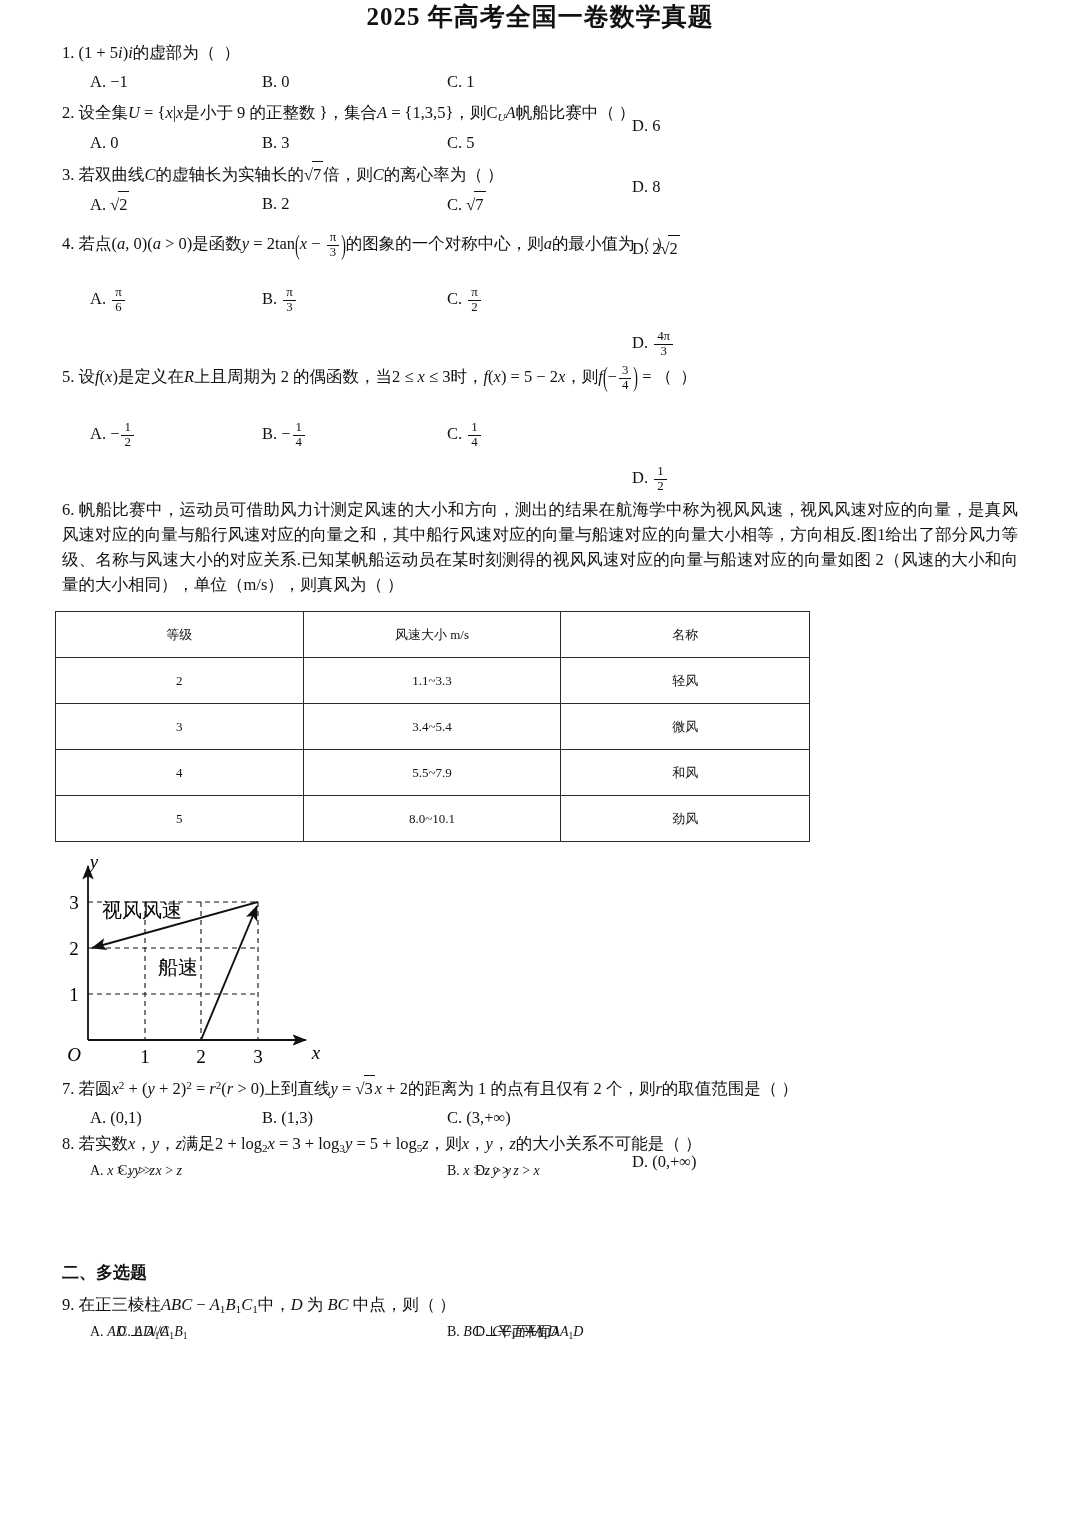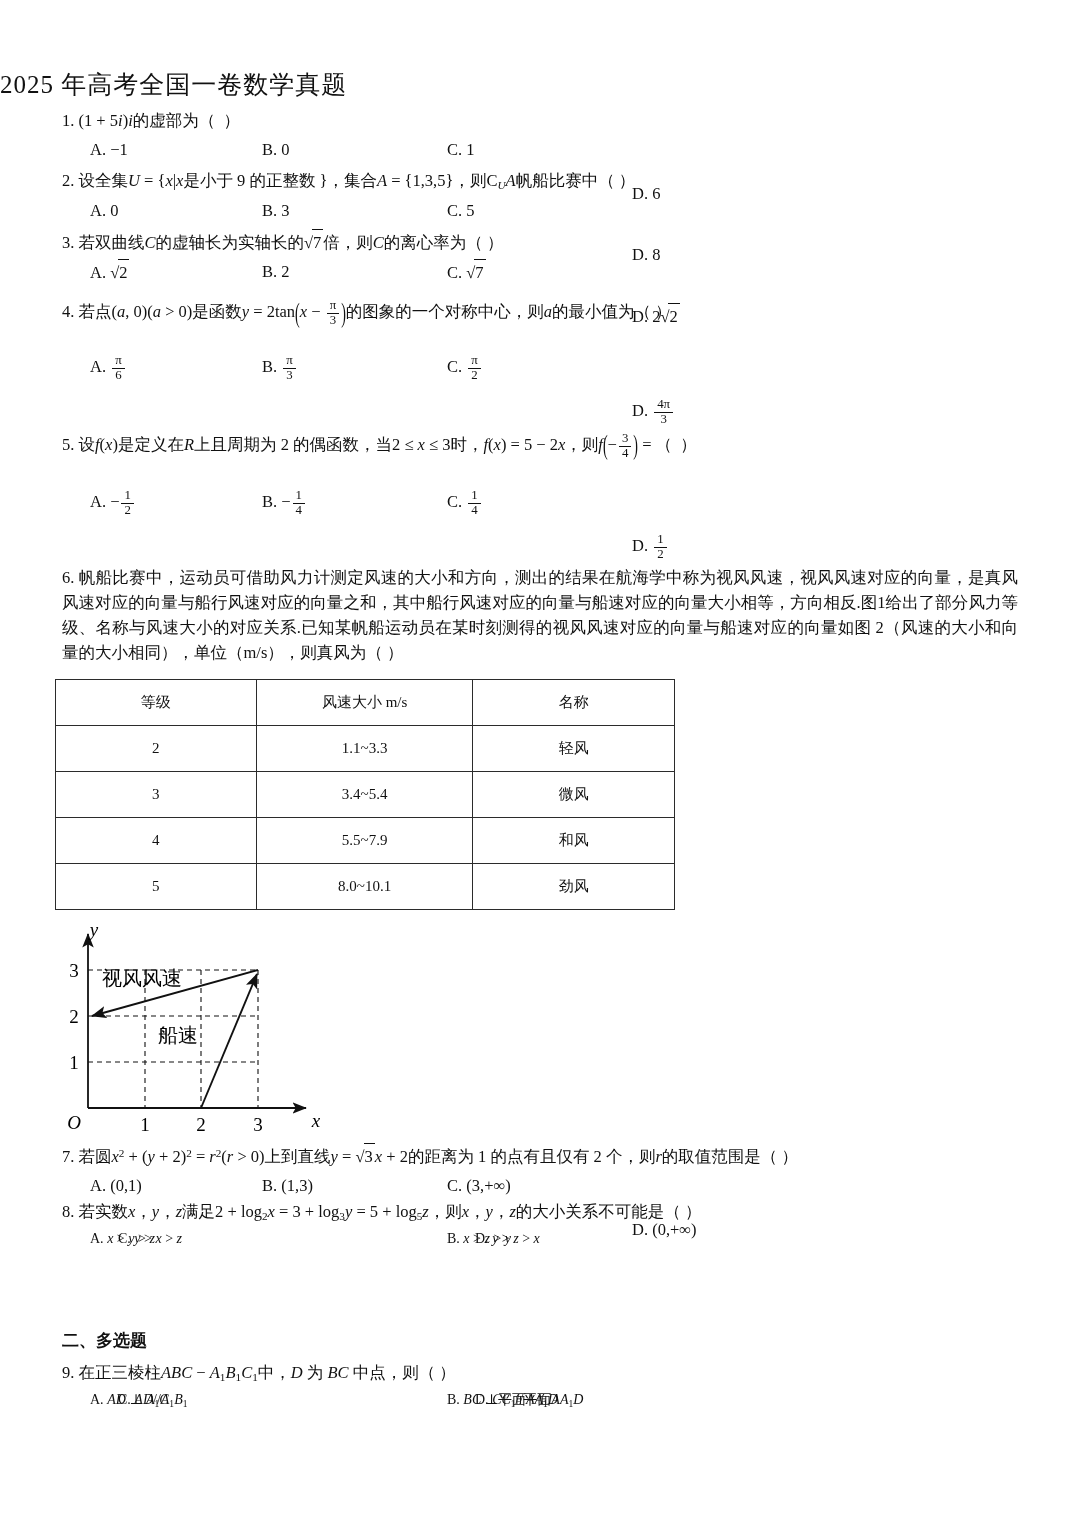--- a/index.html
+++ b/index.html
@@ -6,25 +6,25 @@
   body{
     width:1080px;height:1526px;
     background:#ffffff;
     font-family:"Liberation Serif","DejaVu Serif",serif;
     color:#111;
     -webkit-font-smoothing:antialiased;
   }
   .page{position:relative;width:1080px;height:1526px;padding:0;box-sizing:border-box;}
 
   .title{
+    text-align:center;
     font-size:25px;
-    font-weight:normal;
+    font-weight:bold;
     letter-spacing:1px;
     margin:0;
-    padding-top:68px;
     font-family:"Liberation Serif","DejaVu Serif",serif;
   }
 
   .section-head{
     font-size:17px;
     font-weight:bold;
     margin:22px 0 6px 62px;
   }
 
   .q{
@@ -74,22 +74,22 @@
 
   sub{font-size:0.68em;vertical-align:-0.28em;}
   sup{font-size:0.68em;vertical-align:0.45em;}
 
   .paren-tall{display:inline-block;transform:scaleY(1.9);transform-origin:center;font-size:0.85em;}
 
   
   .wind-table-wrap{margin:14px 0 0 55px;}
   table.wind{
     border-collapse:collapse;
-    width:620px;
-    font-size:15px;
+    width:755px;
+    font-size:13px;
   }
   table.wind td,table.wind th{
     border:1.6px solid #2b2b2b;
     text-align:center;
     height:43px;
     font-weight:normal;
     font-family:"Liberation Serif","DejaVu Serif",serif;
   }
   table.wind .c-level{width:248px;}
   table.wind .c-speed{width:258px;}

